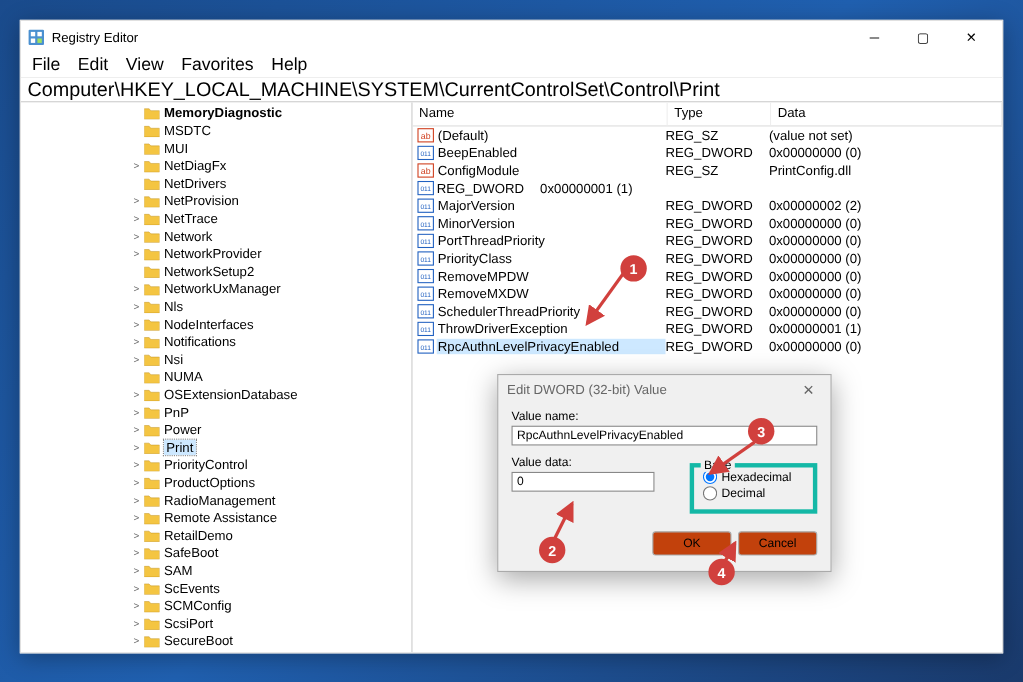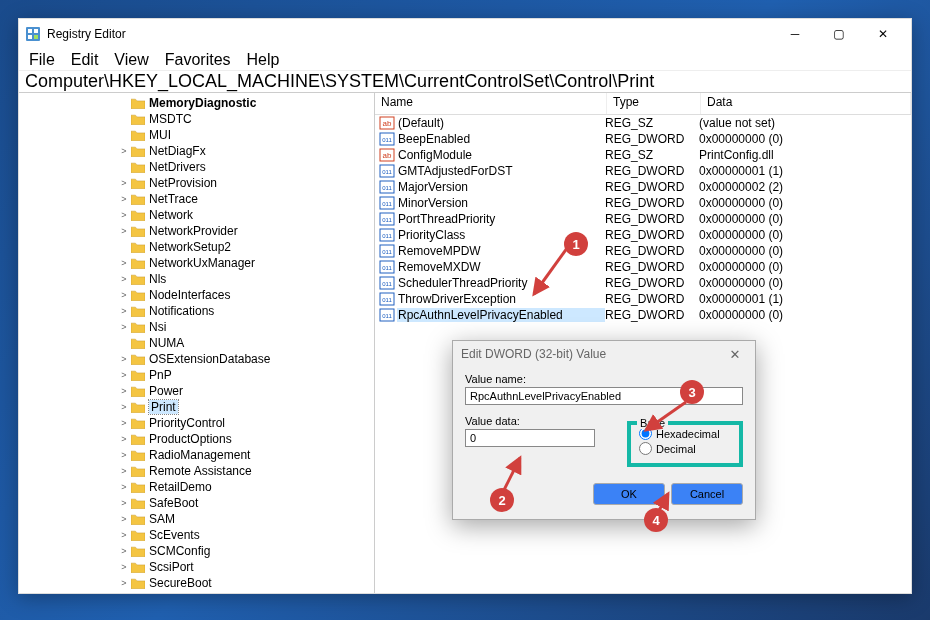--- a/index.html
+++ b/index.html
@@ -38,21 +38,21 @@
 .dialog .dclose { width: 24px; text-align: center; cursor: pointer; font-size: 13px; color: #666; }
 .dialog .dbody { padding: 6px 12px 14px; }
 .dialog .dlbl { margin-bottom: 2px; }
 .dialog .dfield { width: 100%; border: 1px solid #888; background: #fff; padding: 2px 4px; font-size: 11px; margin-bottom: 10px; font-family: inherit; }
 .dialog .drow { display: flex; gap: 32px; }
 .dialog .dvcol { width: 130px; }
 .dialog .dbase { flex: 1; border: 4px solid #14b8a6; padding: 0 8px 6px; position: relative; margin-top: 6px; }
 .dialog .dbaselbl { position: absolute; top: -8px; left: 6px; background: #f0f0f0; padding: 0 3px; font-size: 11px; }
 .dialog .dradio { display: flex; align-items: center; gap: 4px; margin: 2px 0; }
 .dialog .dbtns { display: flex; justify-content: flex-end; gap: 6px; margin-top: 16px; }
-.dialog .dbtn { width: 72px; height: 22px; border: 1px solid #aaa; background: #3b82f6; font-size: 11px; cursor: pointer; border-radius: 3px; }
+.dialog .dbtn { width: 72px; height: 22px; border: 1px solid #aaa; background: #c2410c; font-size: 11px; cursor: pointer; border-radius: 3px; }
 .marker { position: absolute; width: 24px; height: 24px; background: #d1403d; border-radius: 50%; color: #fff; display: flex; align-items: center; justify-content: center; font-size: 13px; font-weight: bold; z-index: 100; }
 .m1 { top: 232px; left: 564px; }
 .m2 { top: 488px; left: 490px; }
 .m3 { top: 380px; left: 680px; }
 .m4 { top: 508px; left: 644px; }
 .arrow { position: absolute; z-index: 99; pointer-events: none; }
 </style>
 </head>
 <body>
 
@@ -335,21 +335,20 @@
             </svg>
             <span class="rn">ConfigModule</span>
             <span class="rt">REG_SZ</span>
             <span class="rd">PrintConfig.dll</span>
           </div>
           <div class="list-row">
             <svg class="ricon" viewBox="0 0 16 14">
               <rect x="1" y="1" width="14" height="12" fill="#fff" stroke="#2060c0"></rect>
               <text x="8" y="10" font-size="6" text-anchor="middle" fill="#2060c0">011</text>
             </svg>
-            <span class="rn">GMTAdjustedForDST</span>
             <span class="rt">REG_DWORD</span>
             <span class="rd">0x00000001 (1)</span>
           </div>
           <div class="list-row">
             <svg class="ricon" viewBox="0 0 16 14">
               <rect x="1" y="1" width="14" height="12" fill="#fff" stroke="#2060c0"></rect>
               <text x="8" y="10" font-size="6" text-anchor="middle" fill="#2060c0">011</text>
             </svg>
             <span class="rn">MajorVersion</span>
             <span class="rt">REG_DWORD</span>

